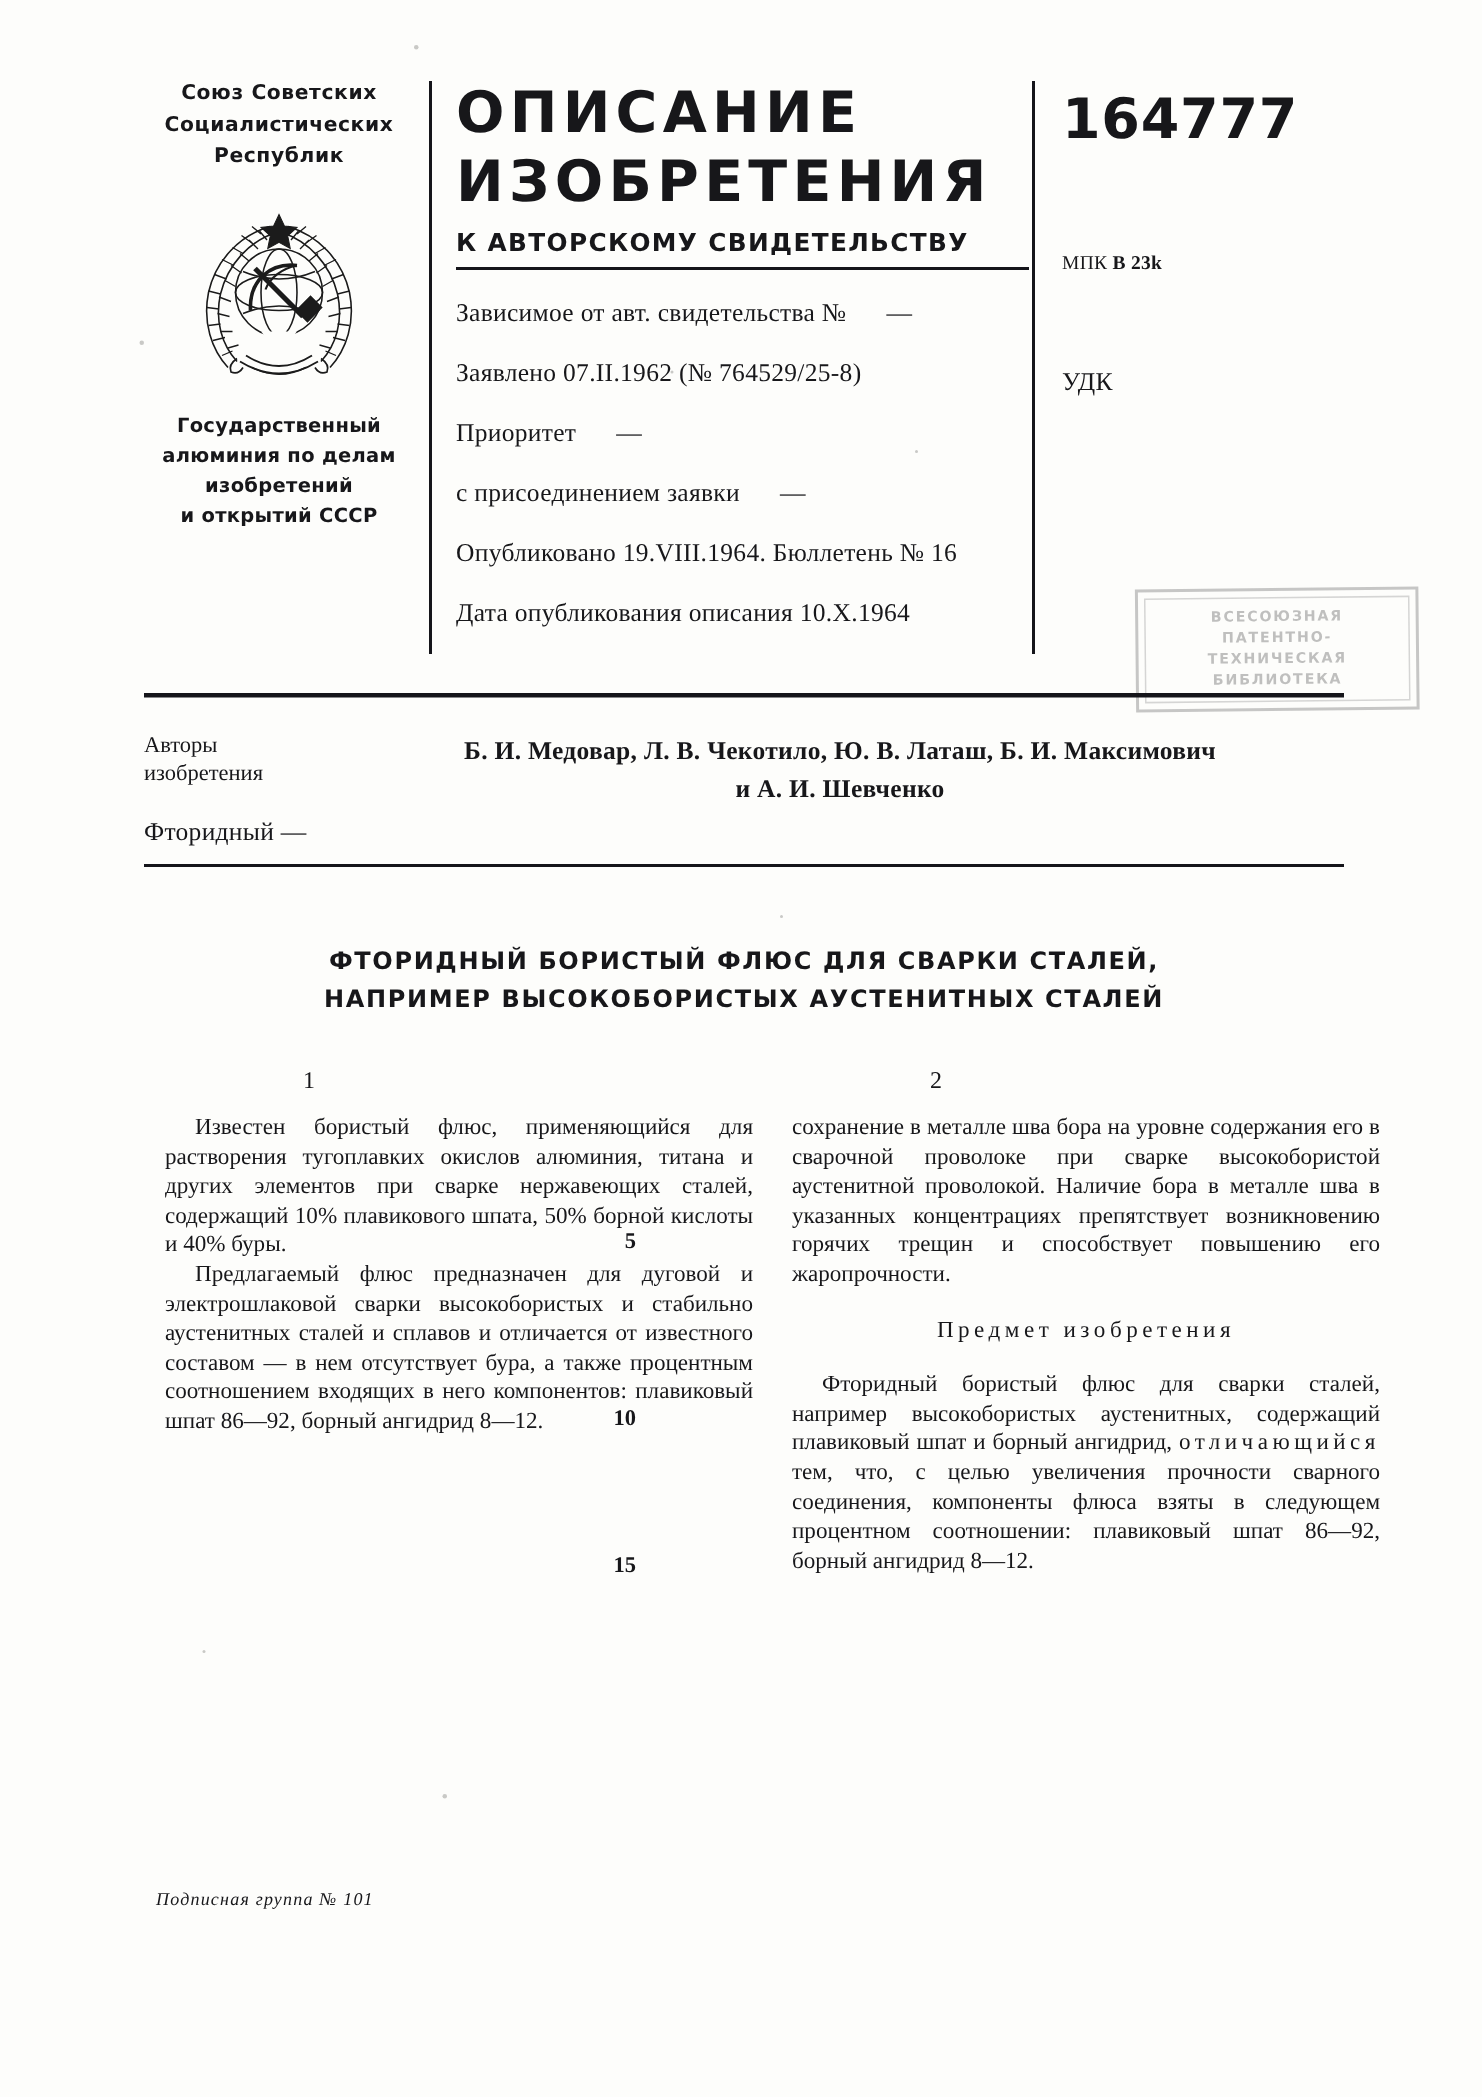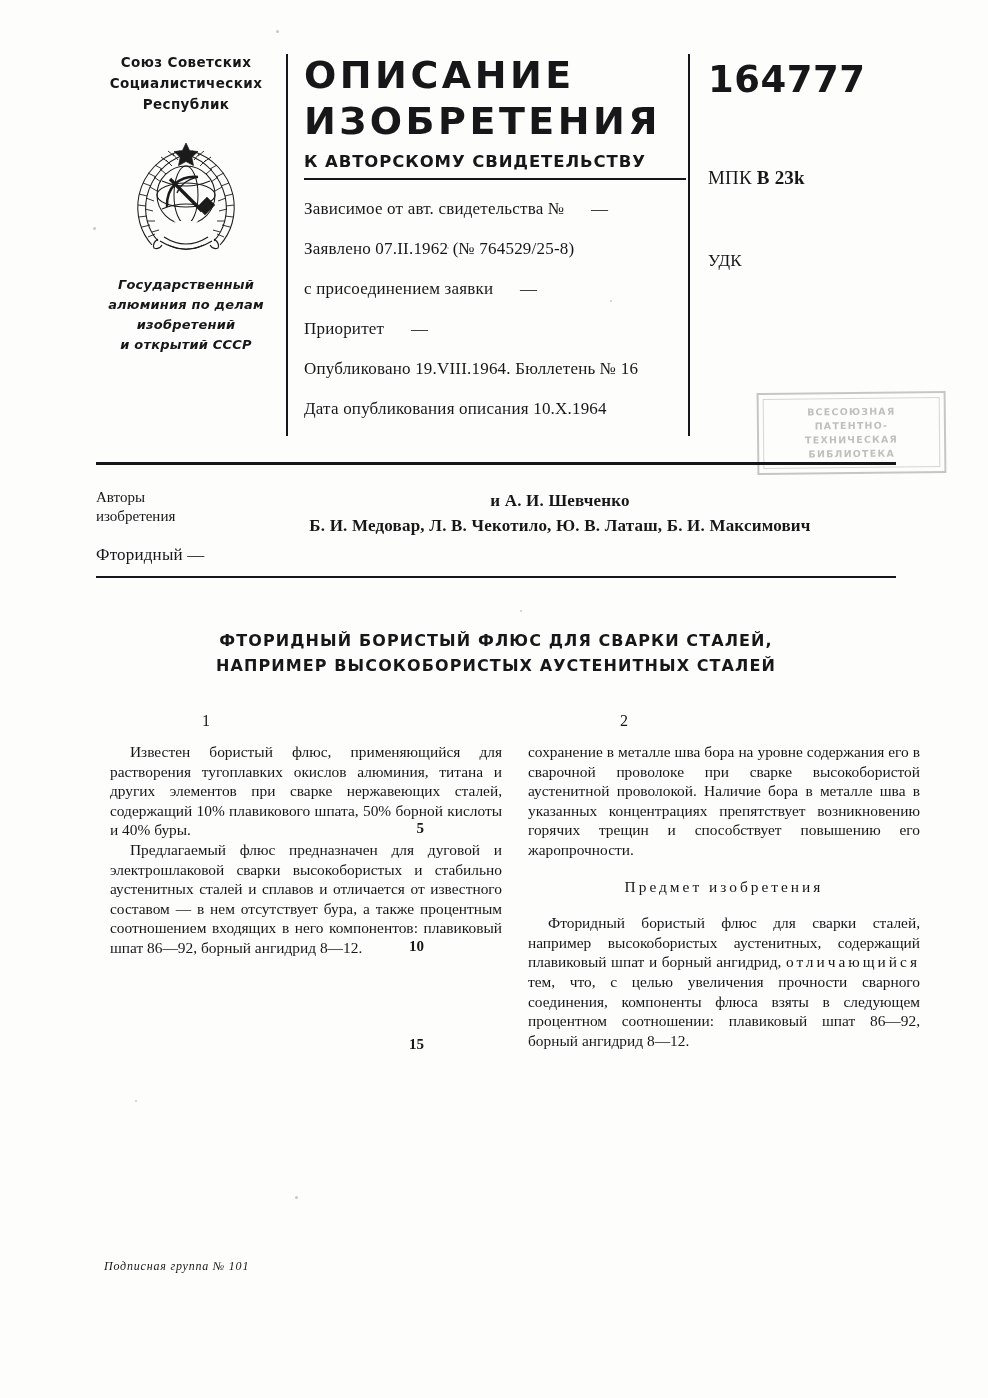--- a/index.html
+++ b/index.html
@@ -21,21 +21,20 @@
     font-family:"DejaVu Sans", sans-serif;
     font-weight:bold;font-size:13.5px;line-height:21px;
     letter-spacing:.4px;
   }
   .emblem{margin:14px auto 0;width:128px;height:132px;}
   .committee{
     margin-top:14px;
     font-family:"DejaVu Sans", sans-serif;
     font-weight:bold;font-size:13px;line-height:20px;
     letter-spacing:.2px;
-    font-style:italic;
   }
 
   .vrule-1{position:absolute;left:190px;top:2px;width:2px;height:382px;background:#15151a;}
   .vrule-2{position:absolute;left:592px;top:2px;width:2px;height:382px;background:#15151a;}
 
   .hdr-mid{position:absolute;left:208px;top:0;width:380px;}
   .big-title{
     font-family:"DejaVu Sans", sans-serif;
     font-weight:bold;
     font-size:38px;
@@ -55,21 +54,21 @@
   .biblio div{
     font-size:17px;
     line-height:22px;
     margin-bottom:18px;
     white-space:pre;
     letter-spacing:.2px;
   }
 
   .hdr-right{position:absolute;left:612px;top:0;width:260px;}
   .hdr-right .cls{font-size:17px;margin-top:156px;letter-spacing:.2px;}
-  .hdr-right .ipc{font-size:19px;margin-top:66px;letter-spacing:.2px;}
+  .hdr-right .ipc{font-size:13px;margin-top:66px;letter-spacing:.2px;}
   .hdr-right .udc{font-size:17px;margin-top:62px;letter-spacing:.2px;}
   .hdr-right b{font-weight:bold;}
   .sub{font-size:11px;vertical-align:sub;}
 
   
   .stamp{
     position:absolute;left:757px;top:392px;width:185px;height:78px;
     border:2px solid #9a9a9a;
     opacity:.55;
     transform:rotate(-0.6deg);
@@ -211,22 +210,22 @@
 
     <div class="hdr-mid">
       <div class="big-title">ОПИСАНИЕ</div>
       <div class="big-title">ИЗОБРЕТЕНИЯ</div>
       <div class="sub-title">К АВТОРСКОМУ СВИДЕТЕЛЬСТВУ</div>
       <div class="hdr-hrule"></div>
 
       <div class="biblio">
         <div>Зависимое от авт. свидетельства №      —</div>
         <div>Заявлено 07.II.1962 (№ 764529/25-8)</div>
+        <div>Приоритет      —</div>
         <div>с присоединением заявки      —</div>
-        <div>Приоритет      —</div>
         <div>Опубликовано 19.VIII.1964. Бюллетень № 16</div>
         <div>Дата опубликования описания 10.X.1964</div>
       </div>
     </div>
 
     <div class="hdr-right">
       <div style="font-family:'DejaVu Sans',sans-serif;font-weight:bold;font-size:37px;letter-spacing:.5px;margin-top:6px;">164777</div>
 
 
       <div class="ipc">
@@ -251,22 +250,22 @@
   </div>
 
   <div class="rule-main"></div>
 
   <div class="authors">
     <div class="auth-label">
       <div>Авторы</div>
       <div>изобретения</div>
     </div>
     <div class="auth-names">
+      <div>Б. И. Медовар, Л. В. Чекотило, Ю. В. Латаш, Б. И. Максимович</div>
       <div>и А. И. Шевченко</div>
-      <div>Б. И. Медовар, Л. В. Чекотило, Ю. В. Латаш, Б. И. Максимович</div>
     </div>
   </div>
   <div class="applicant">Фторидный —</div>
 
   <div class="rule-second"></div>
 
   <div class="inv-title">
     <div>ФТОРИДНЫЙ БОРИСТЫЙ ФЛЮС ДЛЯ СВАРКИ СТАЛЕЙ,</div>
     <div>НАПРИМЕР ВЫСОКОБОРИСТЫХ АУСТЕНИТНЫХ СТАЛЕЙ</div>
   </div>

